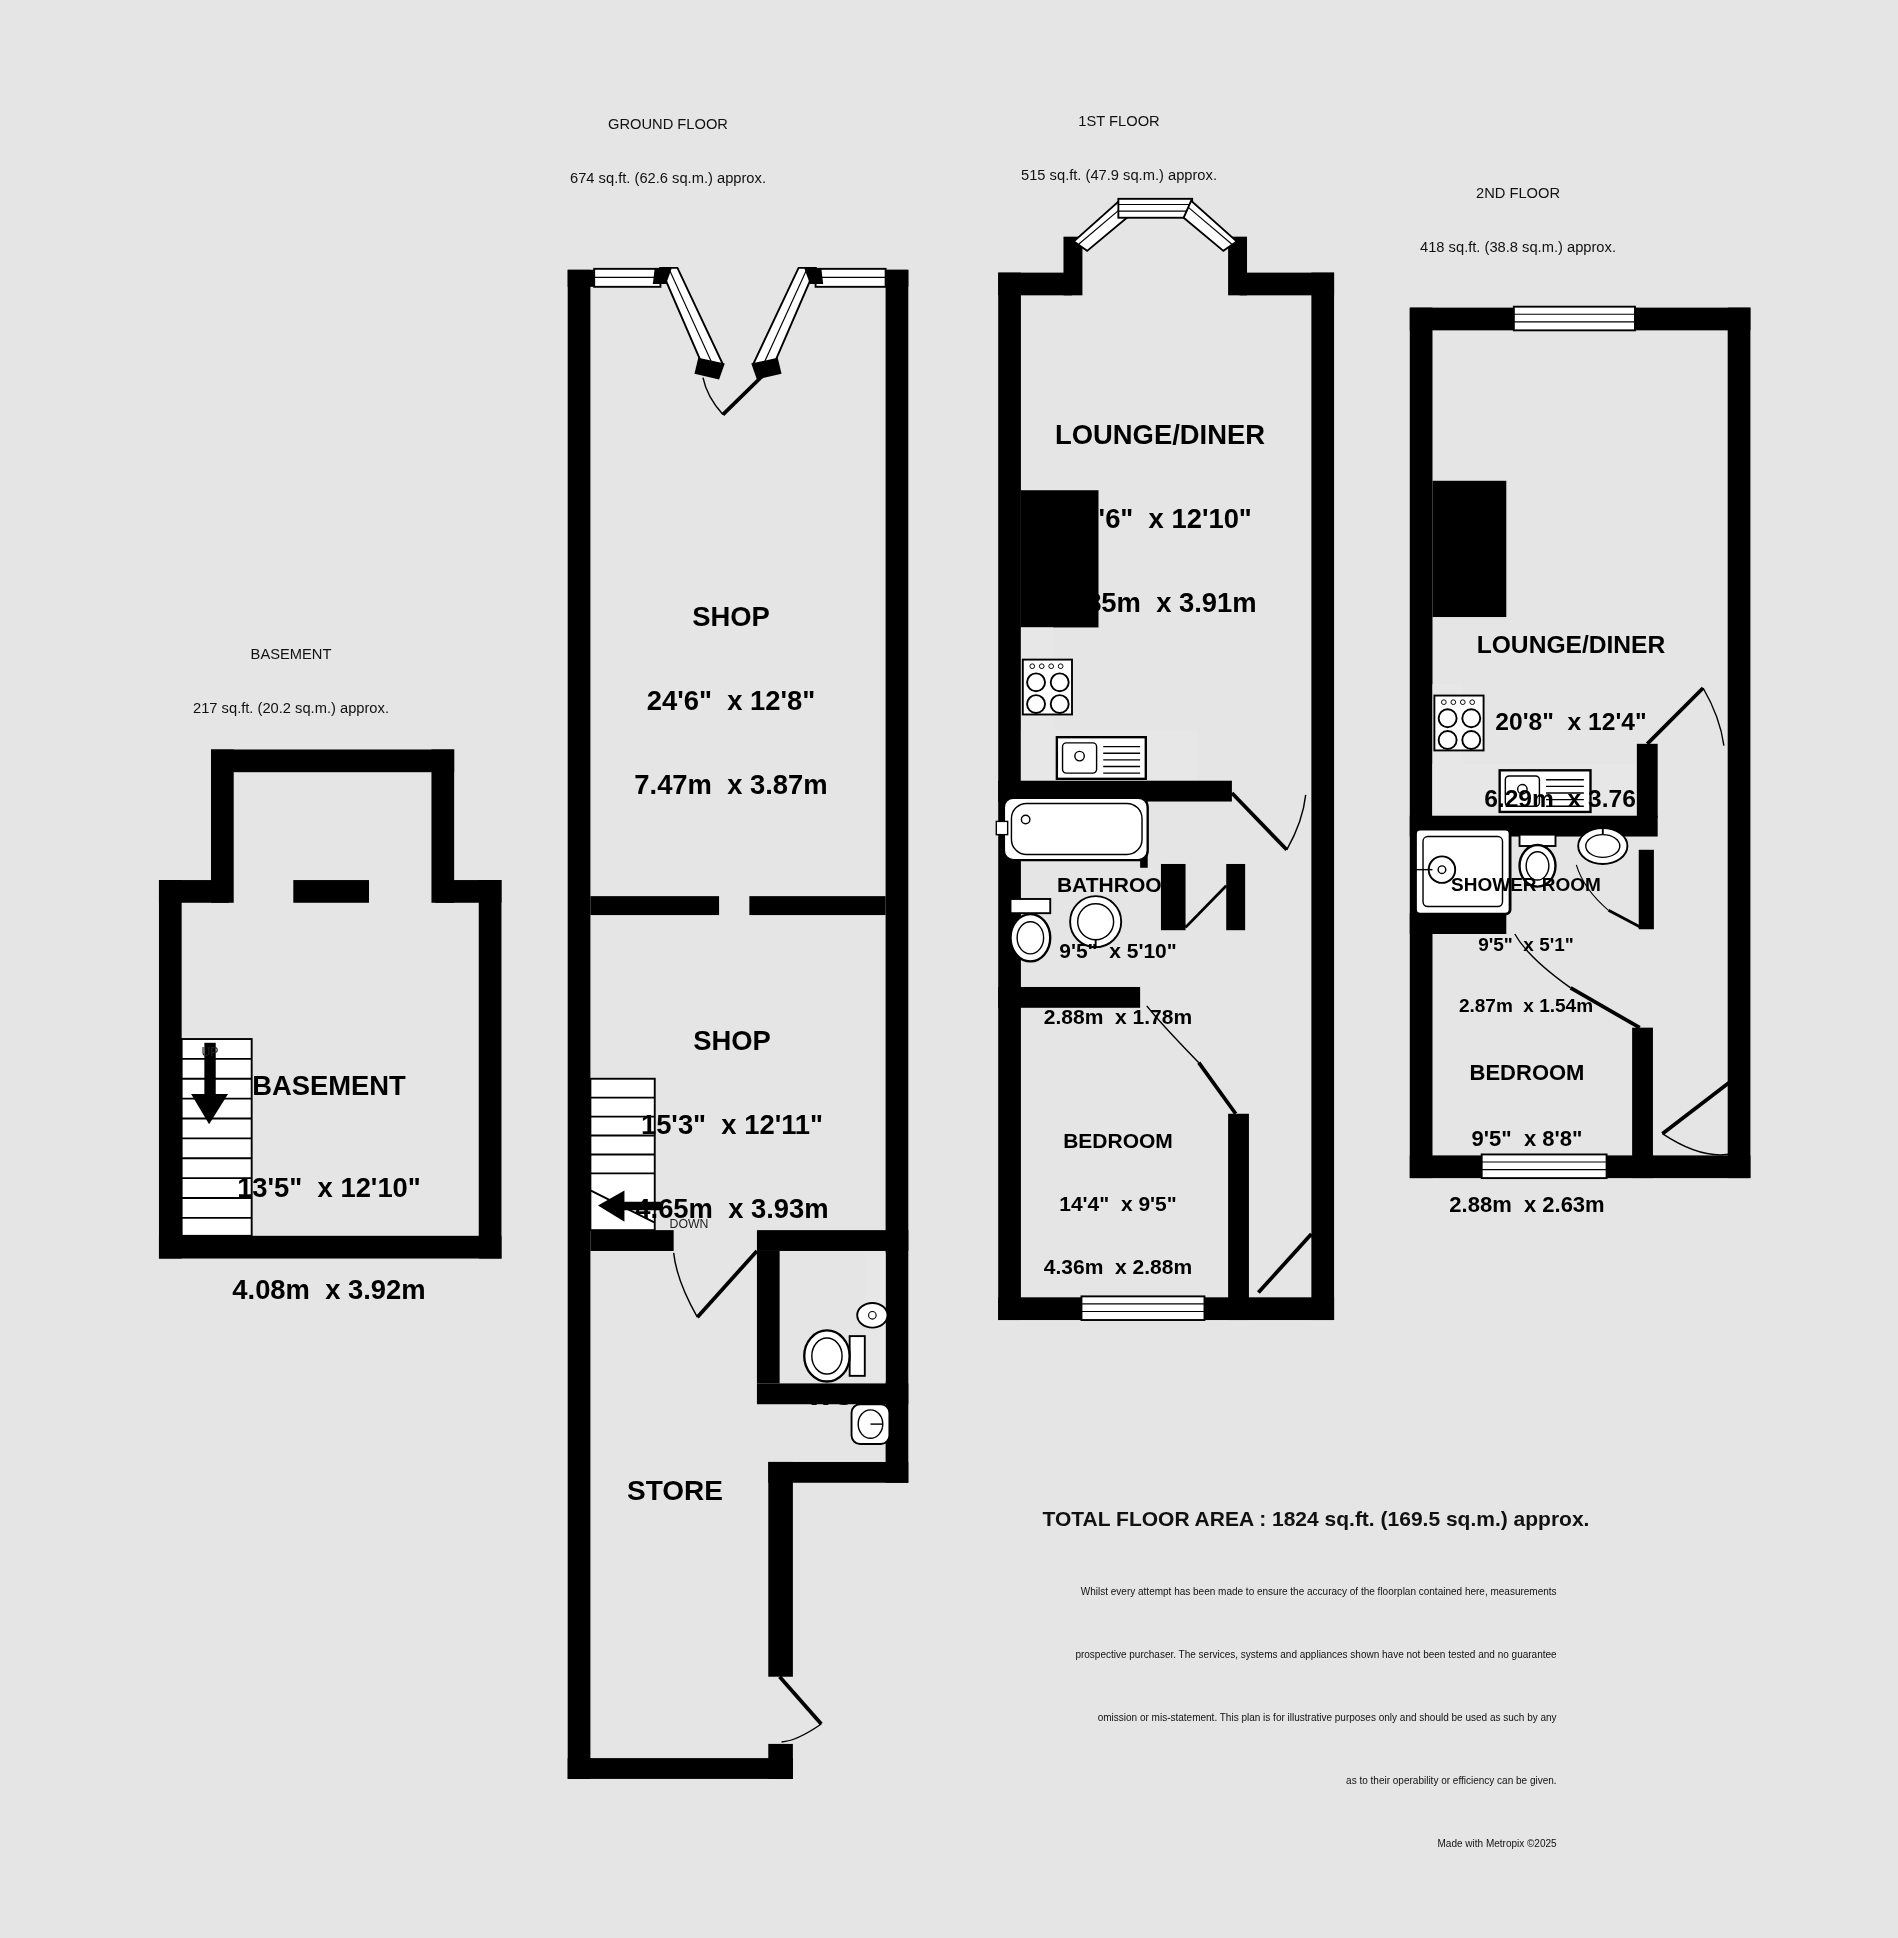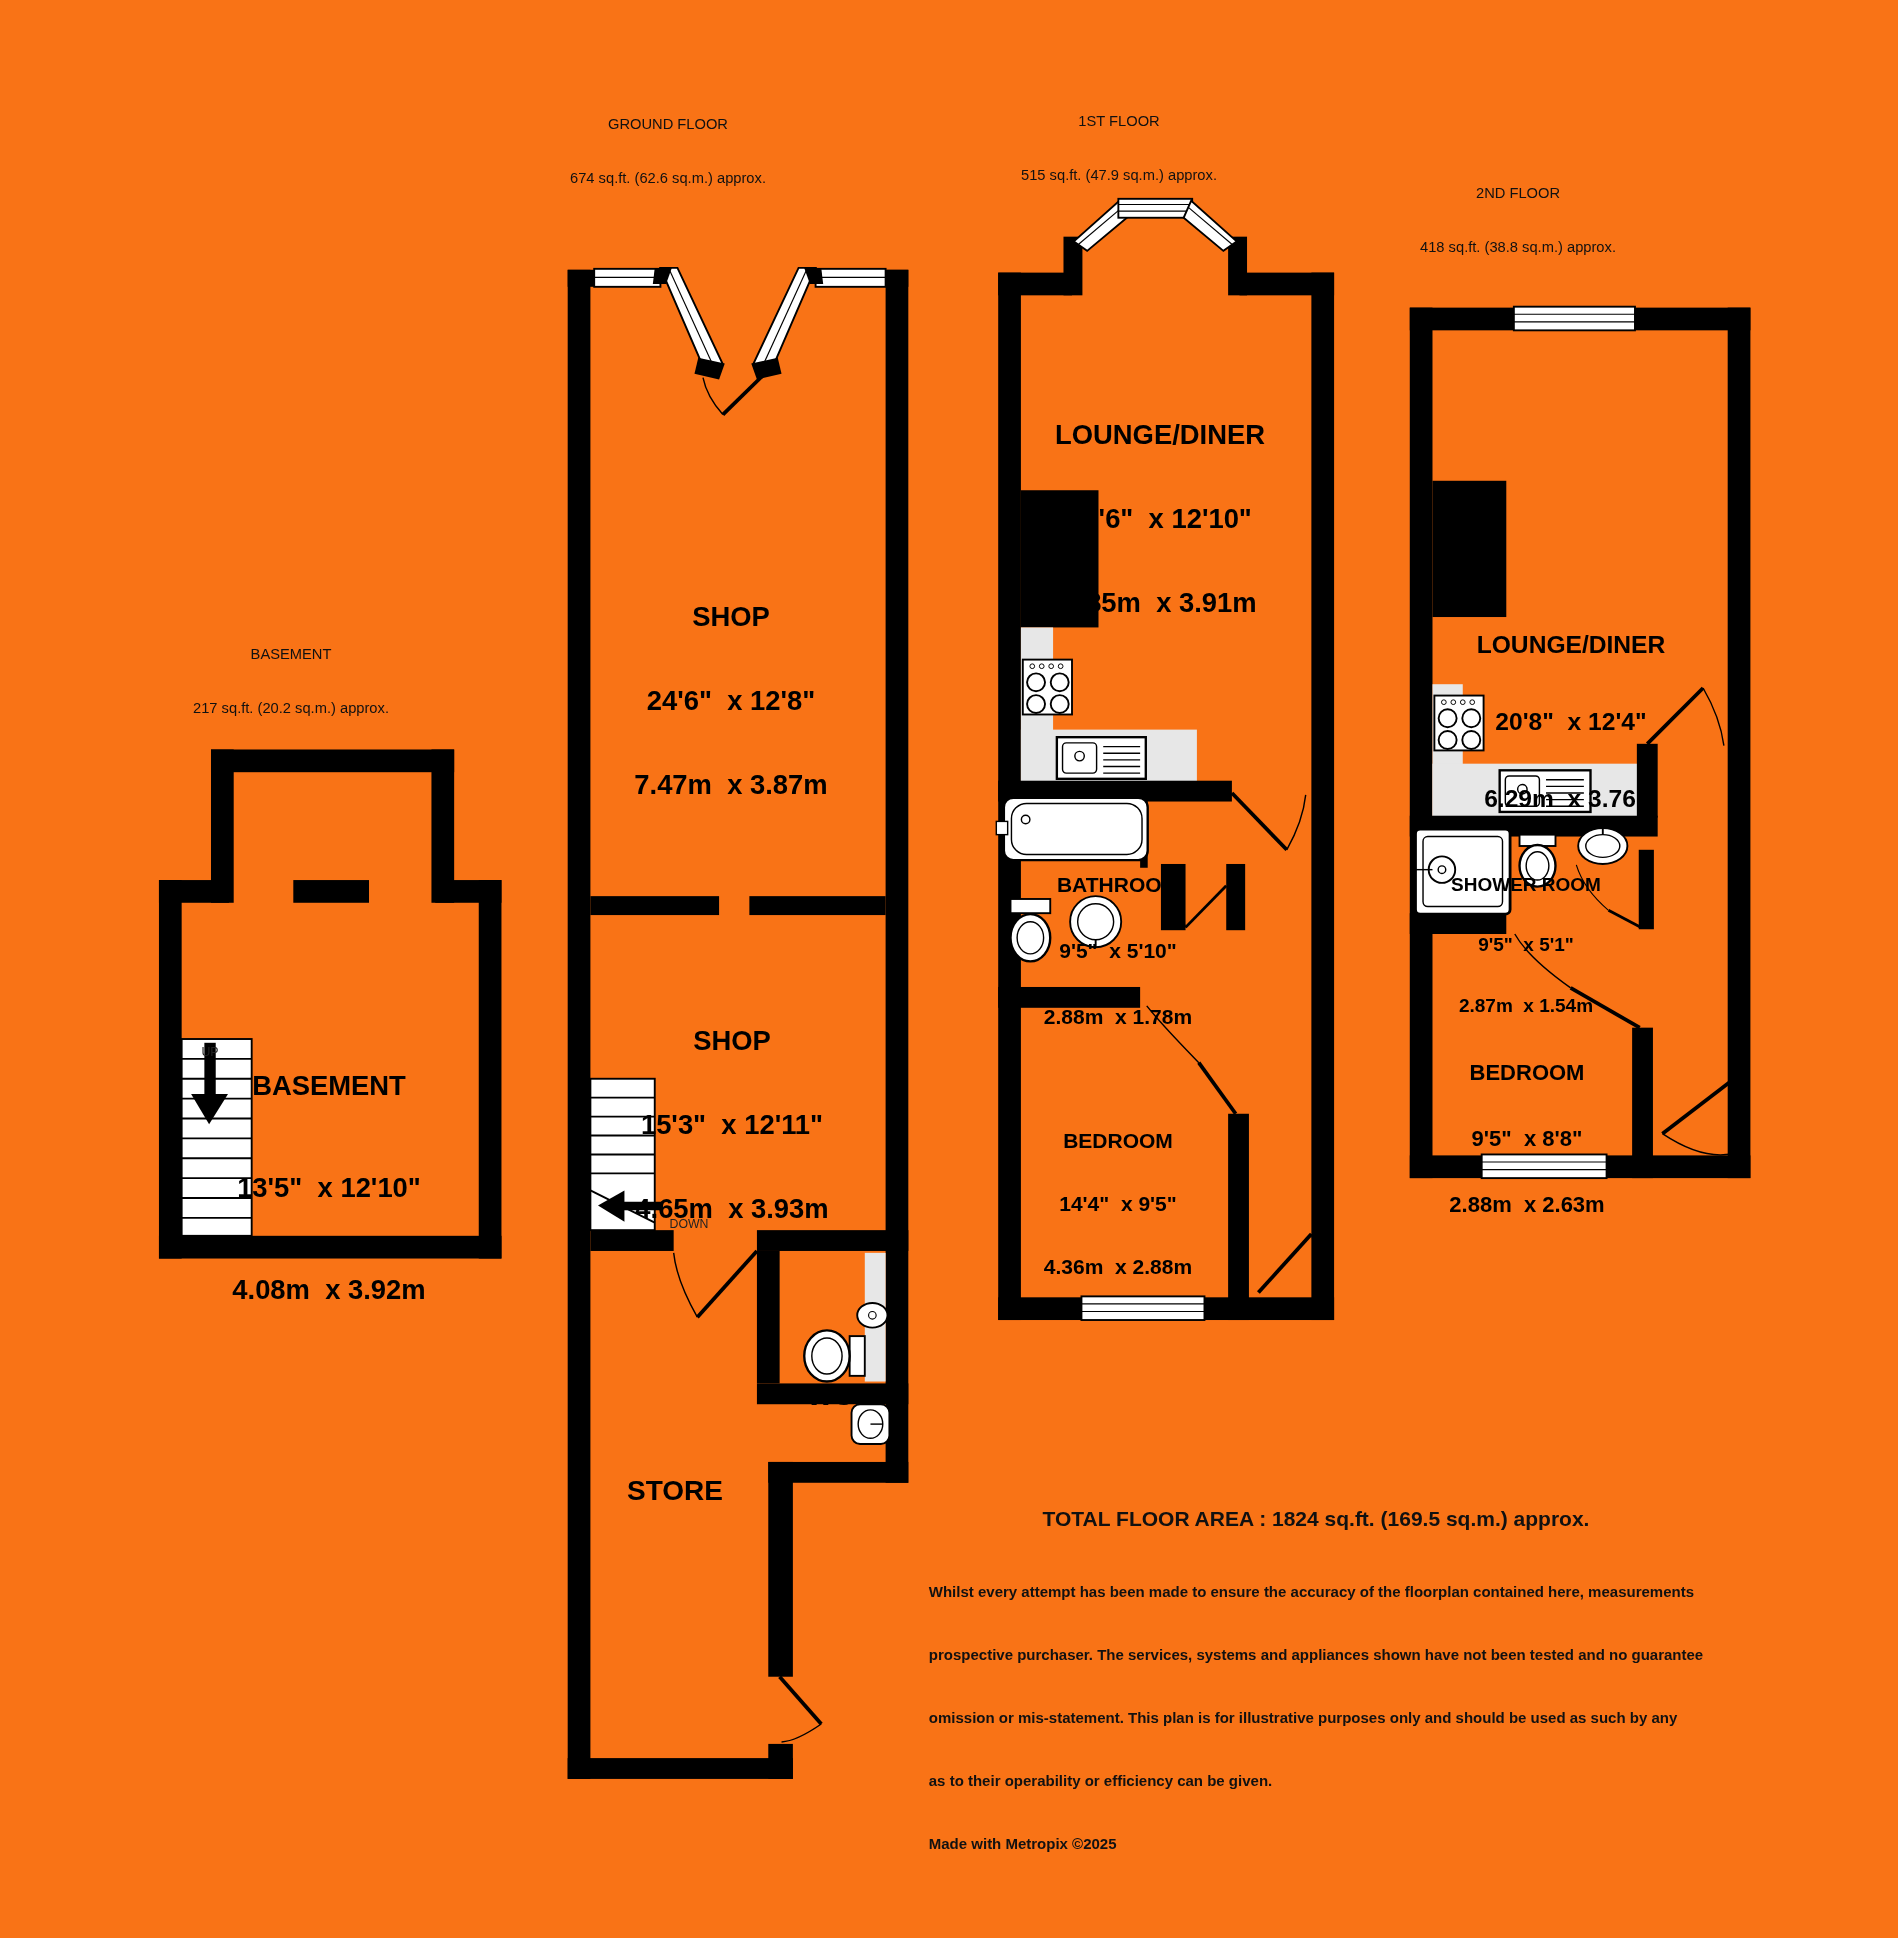--- a/index.html
+++ b/index.html
@@ -1,25 +1,25 @@
 <!DOCTYPE html>
 <html style="font-size:15px"><head>
 <meta charset="utf-8">
 <style>
   html,body{margin:0;padding:0;background:#fff;}
-  .canvas{position:relative;width:1898px;height:1938px;background:#f97316;overflow:hidden;
+  .canvas{position:relative;width:1898px;height:1938px;background:#e5e5e5;overflow:hidden;
           font-family:"Liberation Sans", sans-serif;color:#000;}
   svg.plan{position:absolute;left:0;top:0;}
   .hdr{position:absolute;transform:translateX(-50%);text-align:center;font-size:14.7px;
        line-height:18px;color:#111;white-space:pre;}
   .rl{position:absolute;transform:translateX(-50%);text-align:center;font-weight:bold;
       white-space:pre;color:#000;}
   .footer-title{position:absolute;transform:translateX(-50%);font-size:21px;color:#111;white-space:pre;font-weight:bold;}
-  .footer-block{position:absolute;transform:translateX(-50%);text-align:left;font-size:15px;
-                line-height:21px;color:#111;white-space:pre;font-weight:bold;}
+  .footer-block{position:absolute;transform:translateX(-50%);text-align:right;font-size:10px;
+                line-height:21px;color:#111;white-space:pre;}
 </style>
 </head>
 <body>
 
 <div class="canvas">
 
 <svg class="plan" width="1898" height="1938" viewBox="0 0 2006 2048">
 
   <g fill="#000">
 

